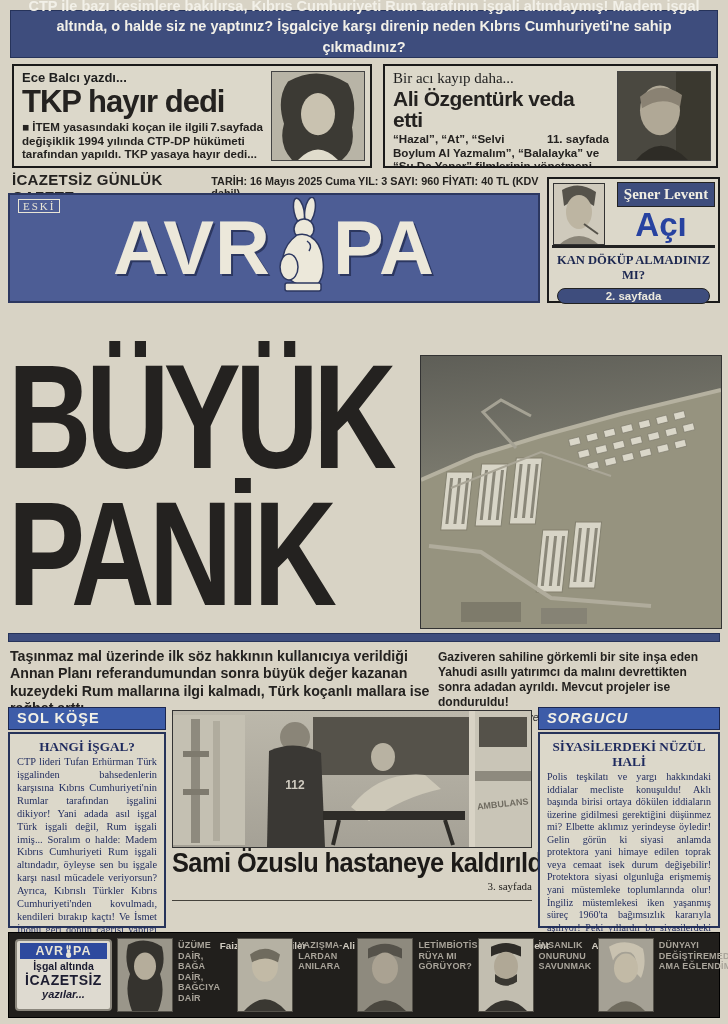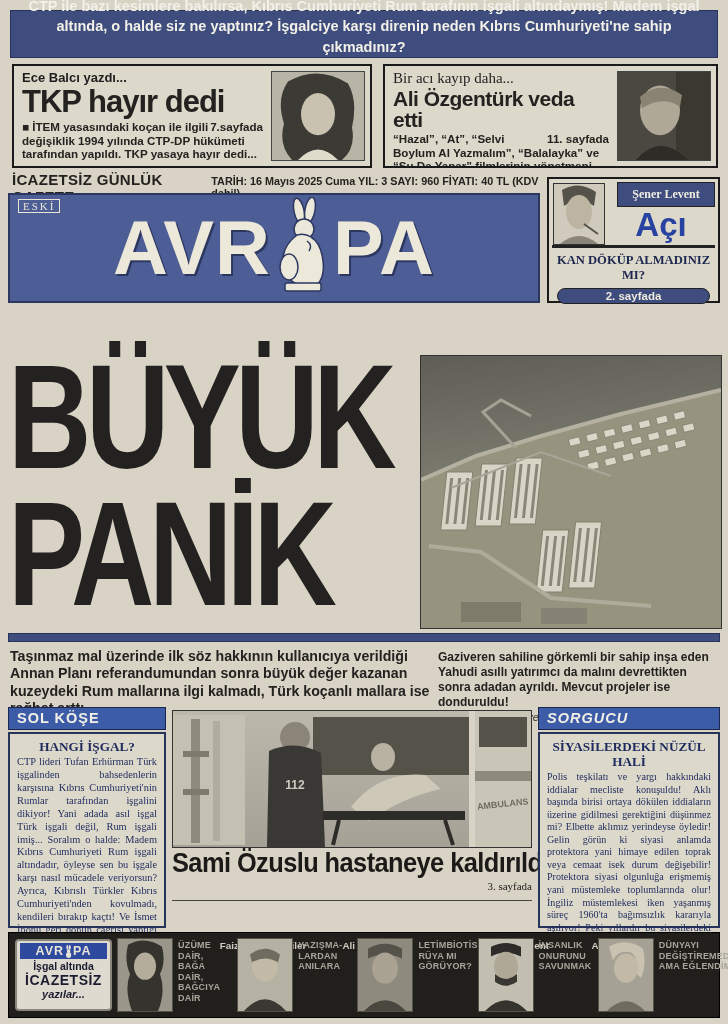--- a/index.html
+++ b/index.html
@@ -36,21 +36,21 @@
     color:#ece8da;font-weight:bold;font-size:76px;letter-spacing:1px;line-height:1;
     text-shadow:2px 2px 0 #2c3760;}
   .mast-letters svg{margin:-4px 2px 0;}
   
   .aci-box{position:absolute;left:547px;top:177px;width:173px;height:126px;border:2px solid #1a1a1a;
     background:#dcd8ca;box-sizing:border-box;padding:3px;}
   .aci-top{position:relative;height:62px;}
   .aci-photo{position:absolute;left:1px;top:1px;width:50px;height:60px;border:1px solid #333;}
   .aci-photo svg{display:block;width:100%;height:100%;}
   .aci-name{margin-left:65px;height:23px;background:#3e4d7d;border:1px solid #222;color:#f0ede2;
-    font-family:"Liberation Serif",serif;font-weight:bold;font-size:12px;display:flex;align-items:center;justify-content:center;}
+    font-family:"Liberation Serif",serif;font-weight:bold;font-size:15px;display:flex;align-items:center;justify-content:center;}
   .aci-title{margin-left:55px;text-align:center;color:#2742a0;font-size:33px;font-weight:bold;line-height:36px;}
   .aci-rule{border-top:3px solid #222;margin:1px 0 2px;}
   .aci-head{font-family:"Liberation Serif",serif;font-weight:bold;font-size:12.6px;color:#1c2750;
     text-align:center;padding:3px 0 5px;}
   .aci-pill{background:#3e4d7d;border:1px solid #222;border-radius:9px;color:#ece9dd;text-align:center;
     font-size:11.5px;font-weight:bold;padding:1px 0;margin:0 5px;}
   
   .strap{position:absolute;left:8px;top:318px;width:712px;height:30px;background:#2b2925;color:#f0eee8;
     display:flex;align-items:center;justify-content:center;font-weight:bold;font-size:16.5px;
     letter-spacing:-0.2px;box-sizing:border-box;}
@@ -270,21 +270,21 @@
       <polyline points="30,132 120,96 190,120" fill="none" stroke="#aaa697" stroke-width="2"></polyline>
       <rect x="40" y="246" width="60" height="20" fill="#7e7b6b"></rect>
       <rect x="120" y="252" width="46" height="16" fill="#868375"></rect>
     </svg>
   </div>
 
   <div class="thin-bar"></div>
 
   <div class="deck-left">Taşınmaz mal üzerinde ilk söz hakkının kullanıcıya verildiği Annan Planı referandumundan sonra büyük değer kazanan kuzeydeki Rum mallarına ilgi kalmadı, Türk koçanlı mallara ise rağbet arttı...</div>
   <div class="deck-right">
-    <div>Gaziveren sahiline görkemli bir sahip inşa eden Yahudi asıllı yatırımcı da malını devrettikten sonra adadan ayrıldı. Mevcut projeler ise donduruldu!</div>
+    <div>Gaziveren sahiline görkemli bir site inşa eden Yahudi asıllı yatırımcı da malını devrettikten sonra adadan ayrıldı. Mevcut projeler ise donduruldu!</div>
     <div class="deck-credit">Şener Levent yazıyor 2. sayfada “AÇI” sütununda</div>
   </div>
 
   <div class="sol-kose">
     <div class="col-header">SOL KÖŞE</div>
     <div class="col-box clearfix">
       <div class="col-title">HANGİ İŞGAL?</div>
       <div class="col-body" style="font-size:10.4px;">CTP lideri Tufan Erhürman Türk işgalinden bahsedenlerin karşısına Kıbrıs Cumhuriyeti'nin Rumlar tarafından işgalini dikiyor! Yani adada asıl işgal Türk işgali değil, Rum işgali imiş... Soralım o halde: Madem Kıbrıs Cumhuriyeti Rum işgali altındadır, öyleyse sen bu işgale karşı nasıl mücadele veriyorsun? Ayrıca, Kıbrıslı Türkler Kıbrıs Cumhuriyeti'nden kovulmadı, kendileri bırakıp kaçtı! Ve İsmet İnönü geri dönün çağrısı yaptığı halde, Kıbrıs Türk liderliği bunu reddetti. Şimdi de sen buna işgal mi diyorsun?</div>
       <div class="col-sign italic">KÖŞECİ</div>
     </div>

